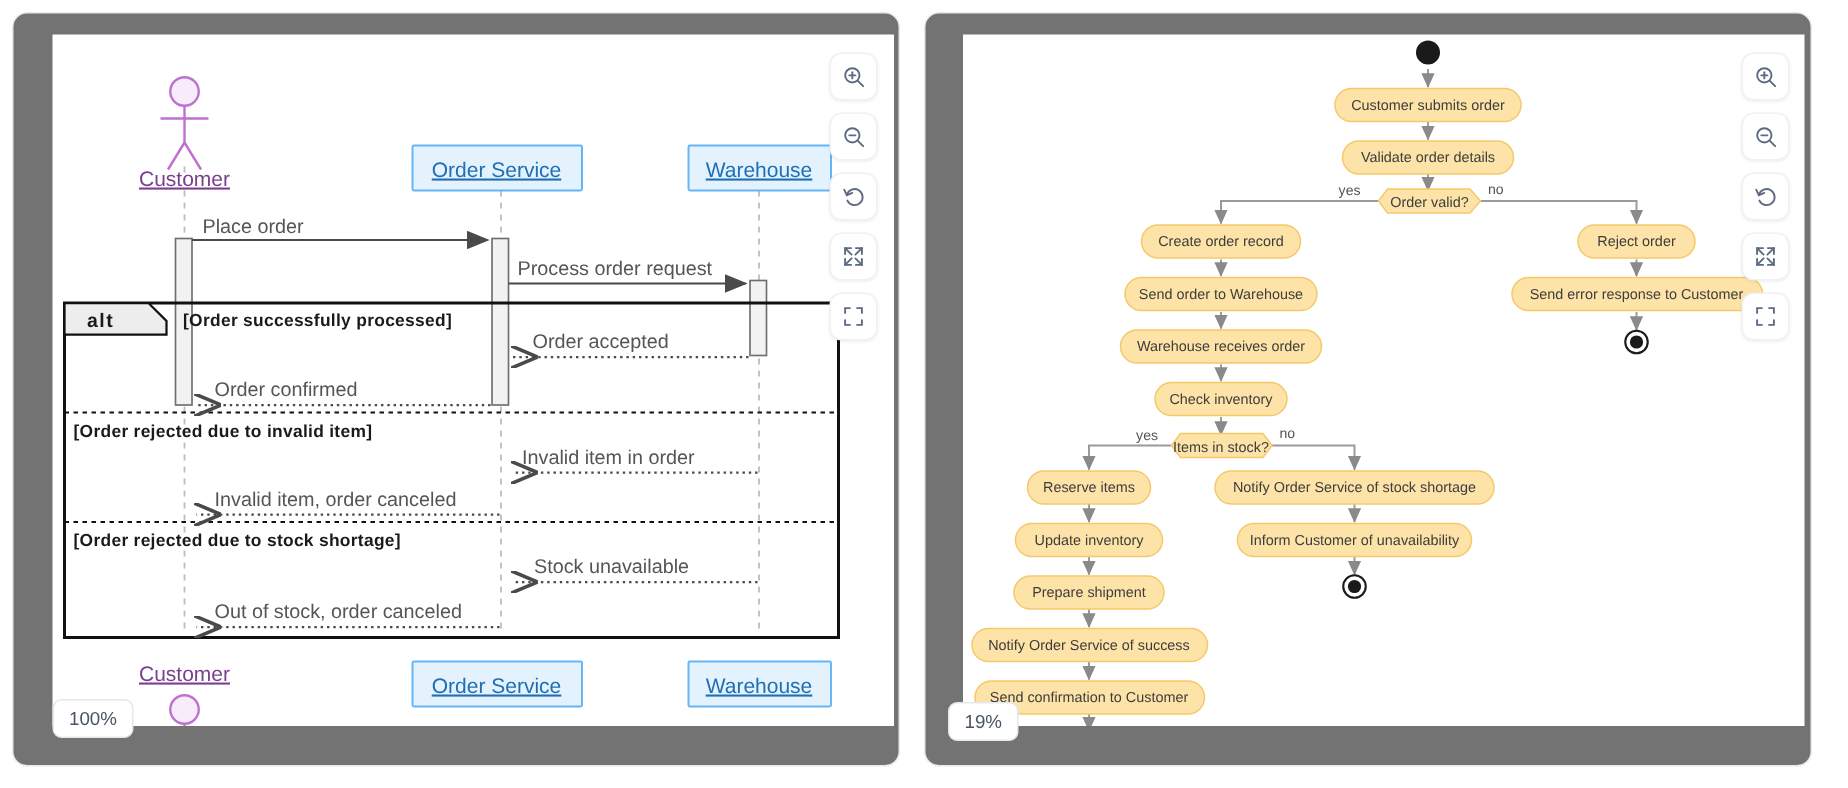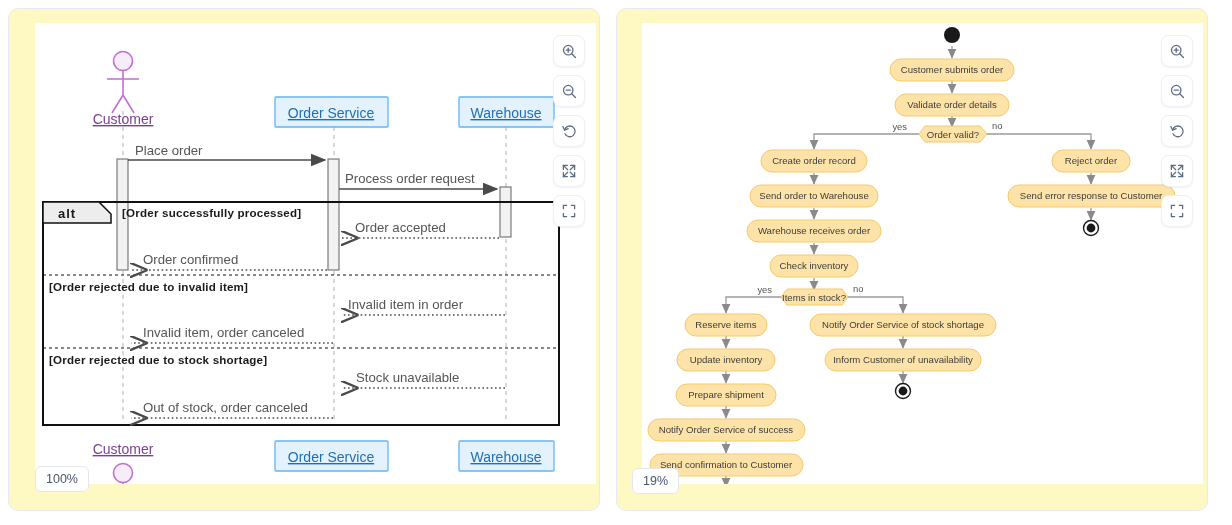--- a/index.html
+++ b/index.html
@@ -17,21 +17,21 @@
     display: flex;
     gap: 16px;
     padding: 8px 8px;
   }
 
   
   .panel {
     position: relative;
     width: 592px;
     height: 503px;
-    background: #fef9c3;
+    background: #737373;
     border: 1px solid #e6eaf0;
     border-radius: 10px;
     flex: 0 0 592px;
   }
   .canvas {
     position: absolute;
     left: 26px; top: 14px;
     right: 3px; bottom: 26px;
     background: #ffffff;
     overflow: hidden;

